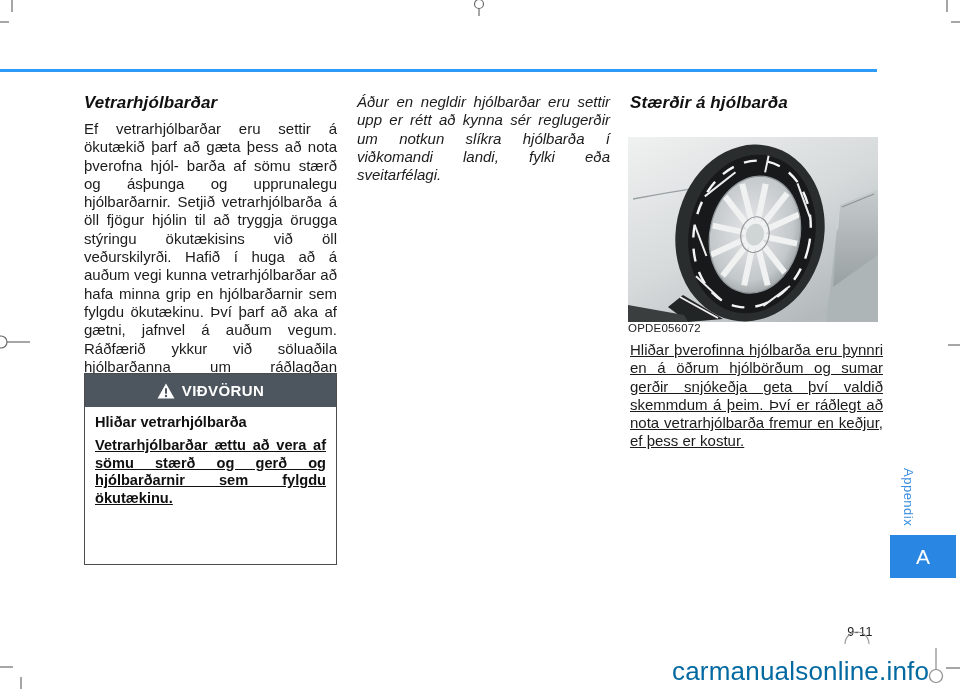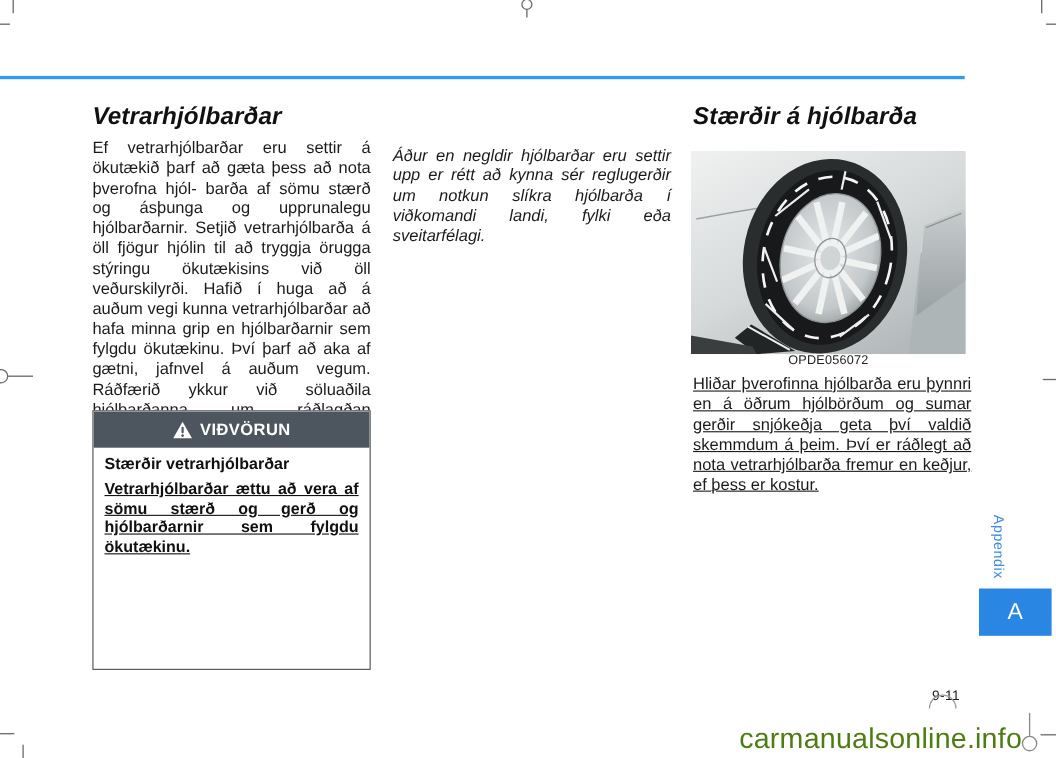--- a/index.html
+++ b/index.html
@@ -13,37 +13,37 @@
   }
   .page { position: absolute; inset: 0; width: 960px; height: 689px; background: #fff; }
 
   .top-rule {
     position: absolute; left: 0; top: 69px; width: 877px; height: 3px;
     background: #2d9bf7;
   }
 
   .col { position: absolute; top: 93px; width: 253px; }
   .col-left  { left: 84px; }
-  .col-mid   { left: 357px; margin-top: 40px; }
+  .col-mid   { left: 357px; }
   .col-right { left: 630px; }
 
   .heading {
-    font-size: 22px; font-weight: bold; font-style: italic;
+    font-size: 17px; font-weight: bold; font-style: italic;
     letter-spacing: 0.1px; margin-bottom: 7px; color: #111;
   }
   .body-text {
     font-size: 15px; line-height: 18.3px; text-align: justify;
     color: #1b1b1b;
   }
   .body-text p { margin-bottom: 6px; }
   .italic-text { font-style: italic; }
 
   
   .warn-box {
-    position: absolute; left: 84px; top: 373px; width: 253px; height: 236px;
+    position: absolute; left: 84px; top: 373px; width: 253px; height: 192px;
     border: 1px solid #4c4c4c; background: #fff; overflow: hidden;
   }
   .warn-header {
     height: 33px; background: #4d565e; color: #ffffff;
     display: flex; align-items: center; justify-content: center; gap: 7px;
     font-weight: bold; font-size: 15px; letter-spacing: 0.4px;
   }
   .warn-header svg { display: block; }
   .warn-body {
     padding: 7px 10px 0 10px;
@@ -54,21 +54,21 @@
   .warn-body p { margin-bottom: 5px; text-decoration: underline; }
 
   
   .photo {
     position: absolute; left: 628px; top: 137px; width: 250px; height: 185px;
     overflow: hidden;
   }
   .photo svg { display: block; }
   .photo-caption {
     position: absolute; left: 628px; top: 322px; width: 250px;
-    text-align: center; font-size: 11.5px; color: #222; letter-spacing: 0.2px;
+    text-align: left; font-size: 11.5px; color: #222; letter-spacing: 0.2px;
   }
   .col-right-text { position: absolute; left: 630px; top: 341px; width: 253px; text-decoration: underline; }
 
   
   .appendix-label {
     position: absolute; left: 901px; top: 468px; height: 70px;
     writing-mode: vertical-rl; text-orientation: mixed;
     font-size: 13px; color: #3b8ee2; letter-spacing: 0.5px;
   }
   .appendix-badge {
@@ -78,21 +78,21 @@
     font-size: 21px;
   }
 
   .page-number {
     position: absolute; left: 830px; top: 625px; width: 60px;
     text-align: center; font-size: 12.5px; color: #1d1d1d; letter-spacing: 0.3px;
   }
 
   .watermark {
     position: absolute; left: 672px; top: 656px;
-    font-size: 26px; color: #4d7c0f; letter-spacing: 0.2px; white-space: nowrap;
+    font-size: 26px; color: #0369a1; letter-spacing: 0.2px; white-space: nowrap;
   }
 
   .print-marks { position: absolute; inset: 0; pointer-events: none; }
 </style>
 </head>
 <body>
 
 <div class="page">
 
   <div class="top-rule"></div>
@@ -105,21 +105,21 @@
   <div class="warn-box">
     <div class="warn-header">
       <svg width="18" height="16" viewBox="0 0 18 16" aria-hidden="true">
         <path d="M9 0.5 L17.5 15.5 L0.5 15.5 Z" fill="#ffffff"></path>
         <rect x="8" y="5" width="2" height="6" rx="1" fill="#4d565e"></rect>
         <circle cx="9" cy="13" r="1.2" fill="#4d565e"></circle>
       </svg>
       <span>VIÐVÖRUN</span>
     </div>
     <div class="warn-body">
-      <div class="warn-title">Stærðir vetrarhjólbarðar</div>
+      <div class="warn-title">Hliðar vetrarhjólbarða</div>
       <p>Vetrarhjólbarðar ættu að vera af sömu stærð og gerð og hjólbarðarnir sem fylgdu ökutækinu.</p>
     </div>
   </div>
 
   <div class="col col-mid">
     <div class="body-text italic-text">Áður en negldir hjólbarðar eru settir upp er rétt að kynna sér reglugerðir um notkun slíkra hjólbarða í viðkomandi landi, fylki eða sveitarfélagi.</div>
   </div>
 
   <div class="col col-right">
     <div class="heading">Stærðir á hjólbarða</div>

